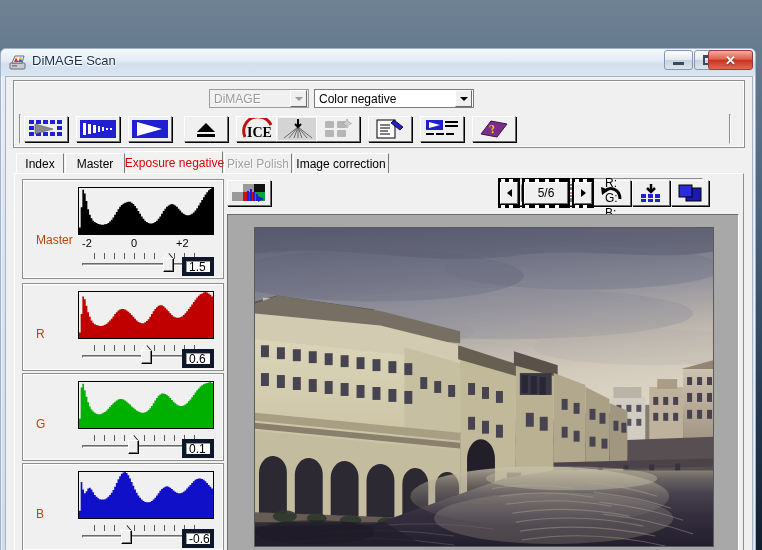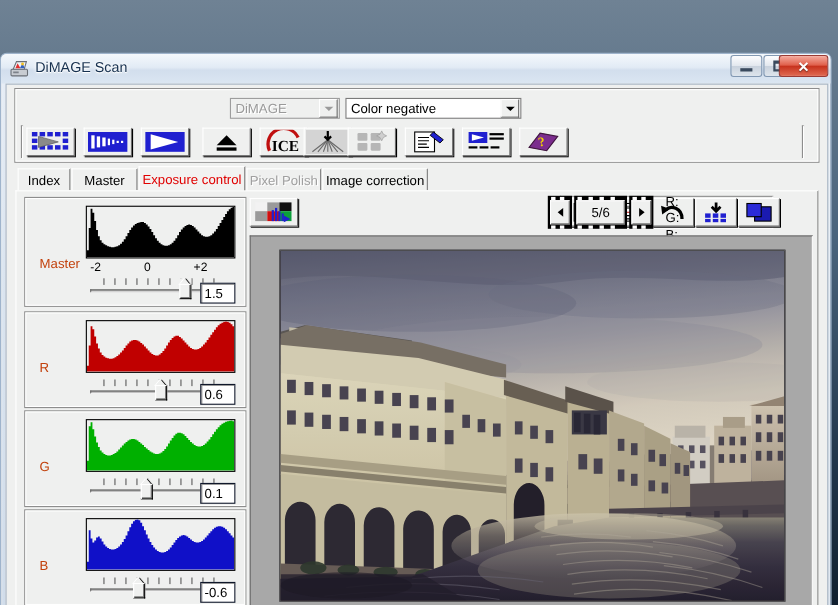--- a/index.html
+++ b/index.html
@@ -206,21 +206,21 @@
   }
   .slider-thumb .tip {
     position: absolute; left: 0; top: 0; width: 0; height: 0;
     border-left: 5.5px solid transparent; border-right: 5.5px solid transparent;
     border-bottom: 6px solid #eff0ef;
     filter: drop-shadow(1px 0 0 #000) drop-shadow(-1px 0 0 #fff);
   }
   .val-box {
     position: absolute; width: 32px; height: 19px;
     background: #fff;
-    border: 1px solid #0f172a;
+    border: 4px solid #0f172a;
     box-shadow: inset 1px 1px 0 #9a9a9a;
     font-size: 12px; color: #000;
     display: flex; align-items: center;
     padding-left: 3px;
   }
 
   
   #sub-toolbar { position: absolute; left: 212px; top: 6px; }
   .sbtn {
     position: absolute; top: 0; width: 38px; height: 26px;
@@ -473,21 +473,21 @@
     </div>
 
     <div id="tabs">
       <div class="tab" style="left:0;width:48px;">
         <span>Index</span>
       </div>
       <div class="tab" style="left:49px;width:60px;">
         <span>Master</span>
       </div>
       <div class="tab active" style="left:110px;width:97px;">
-        <span>Exposure control</span>
+        <span>Exposure negative</span>
       </div>
       <div class="tab disabled" style="left:208px;width:68px;">
         <span>Pixel Polish</span>
       </div>
       <div class="tab" style="left:277px;width:96px;text-align:right;">
         <span>Image correction</span>
       </div>
     </div>
 
     <div id="main-panel">

